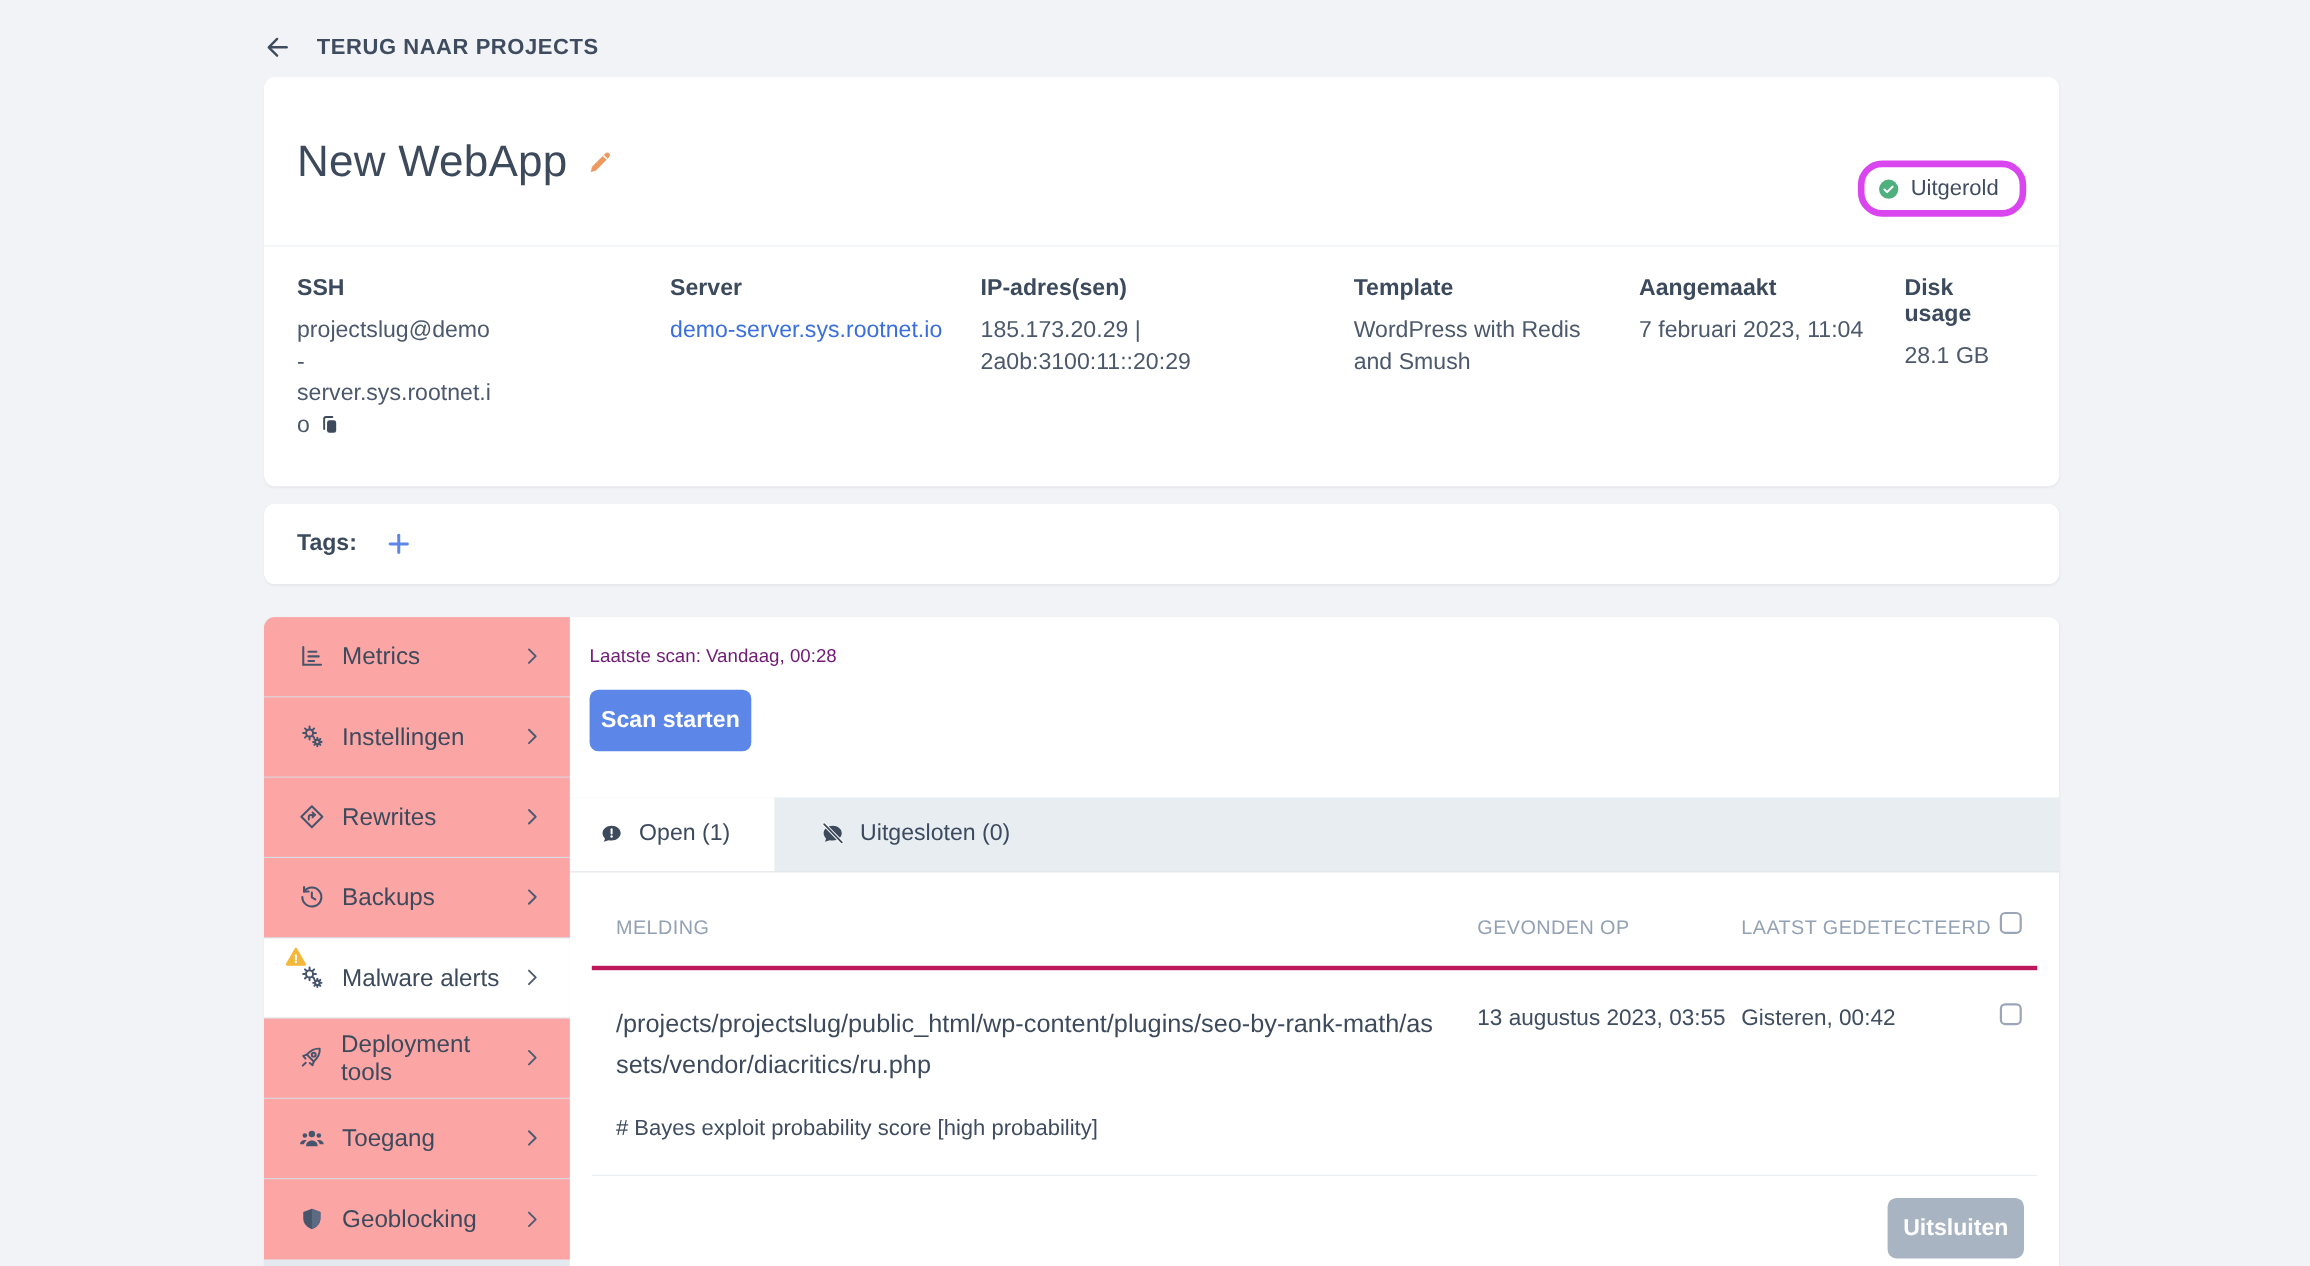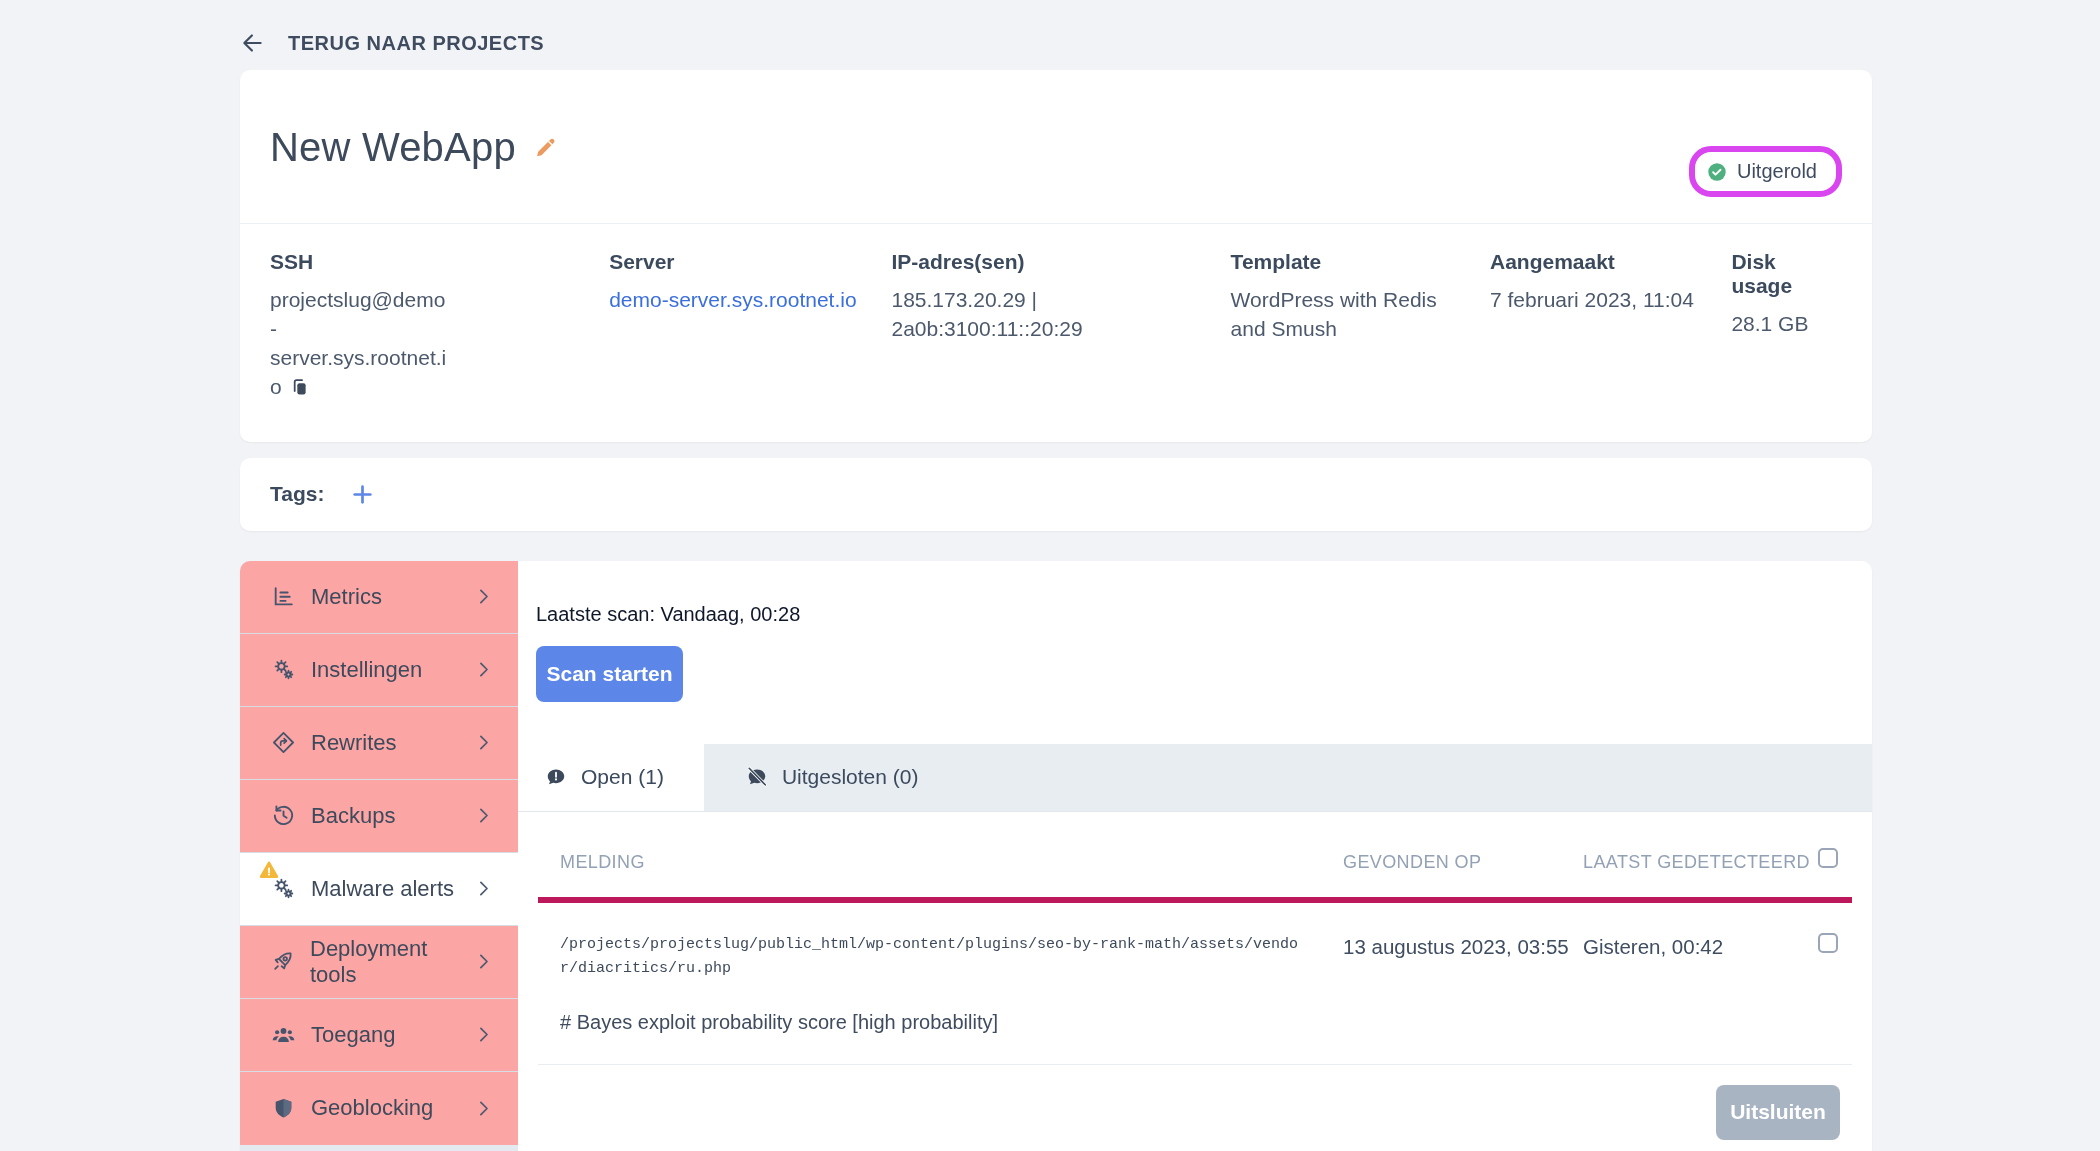--- a/index.html
+++ b/index.html
@@ -62,48 +62,48 @@
     cursor:pointer; position:relative; background:#fca5a5;
   }
   .side-item:last-child { border-bottom:none; }
   .side-item.active { background:#fff; }
   .side-icon { width:26px; height:26px; display:flex; align-items:center; justify-content:center; }
   .side-label { margin-left:15px; font-size:22px; color:#3d4a5c; }
   .chev { margin-left:auto; display:flex; }
   .warn-tri { position:absolute; left:19px; top:7px; }
 
   .main-panel { flex:1; background:#fff; display:flex; flex-direction:column; }
-  .scan-info { padding:42px 0 0 18px; font-size:20px; color:#0f172a; }
+  .scan-info { padding:26px 0 0 18px; font-size:17px; color:#701a75; }
   .scan-btn {
     margin:20px 0 0 18px; width:147px; height:56px;
     background:#5c87e8; border:none; border-radius:8px;
     color:#fff; font-size:21px; font-weight:700; cursor:pointer;
     font-family:inherit;
   }
   .tabs { margin-top:42px; display:flex; background:#e8edf2; border-bottom:1px solid #e2e7ed; height:68px; }
   .tab {
     display:flex; align-items:center; gap:14px;
     padding:0 42px; font-size:21px; color:#3b4a5e; cursor:pointer;
   }
   .tab.active { background:#fff; padding:0 40px 0 27px; }
 
   .table-wrap { margin:0 20px; }
   .trow {
     display:grid; grid-template-columns:805px 240px 235px 1fr;
     align-items:start;
   }
-  .thead { padding:40px 0 24px 0; border-bottom:6px solid #be185d; }
+  .thead { padding:40px 0 24px 0; border-bottom:4px solid #be185d; }
   .th {
     font-size:18px; color:#93a1b4; letter-spacing:.4px; font-weight:400;
   }
   .th:first-child, .td-path { padding-left:22px; }
   .tbody { padding:30px 0 30px 0; border-bottom:1px solid #e9edf1; }
   .td-path .path {
-    font-family:Liberation Mono, monospace;
-    font-size:15px; line-height:1.6; color:#3d4a5c;
+    font-family:Liberation Sans, sans-serif;
+    font-size:23px; line-height:1.6; color:#3d4a5c;
     max-width:752px; overflow-wrap:anywhere; word-break:break-all;
   }
   .td-path .note { margin-top:30px; font-size:20px; color:#3f4c5f; }
   .td-date { font-size:20.5px; color:#3f4d60; padding-top:2px; }
   .checkbox {
     width:20px; height:20px; border:2px solid #9aa6b7; border-radius:5px;
     background:#fff; cursor:pointer; display:inline-block;
   }
   .th-check { margin-top:-4px; }
   .row-footer { display:flex; justify-content:flex-end; padding:20px 32px 0 0; }

